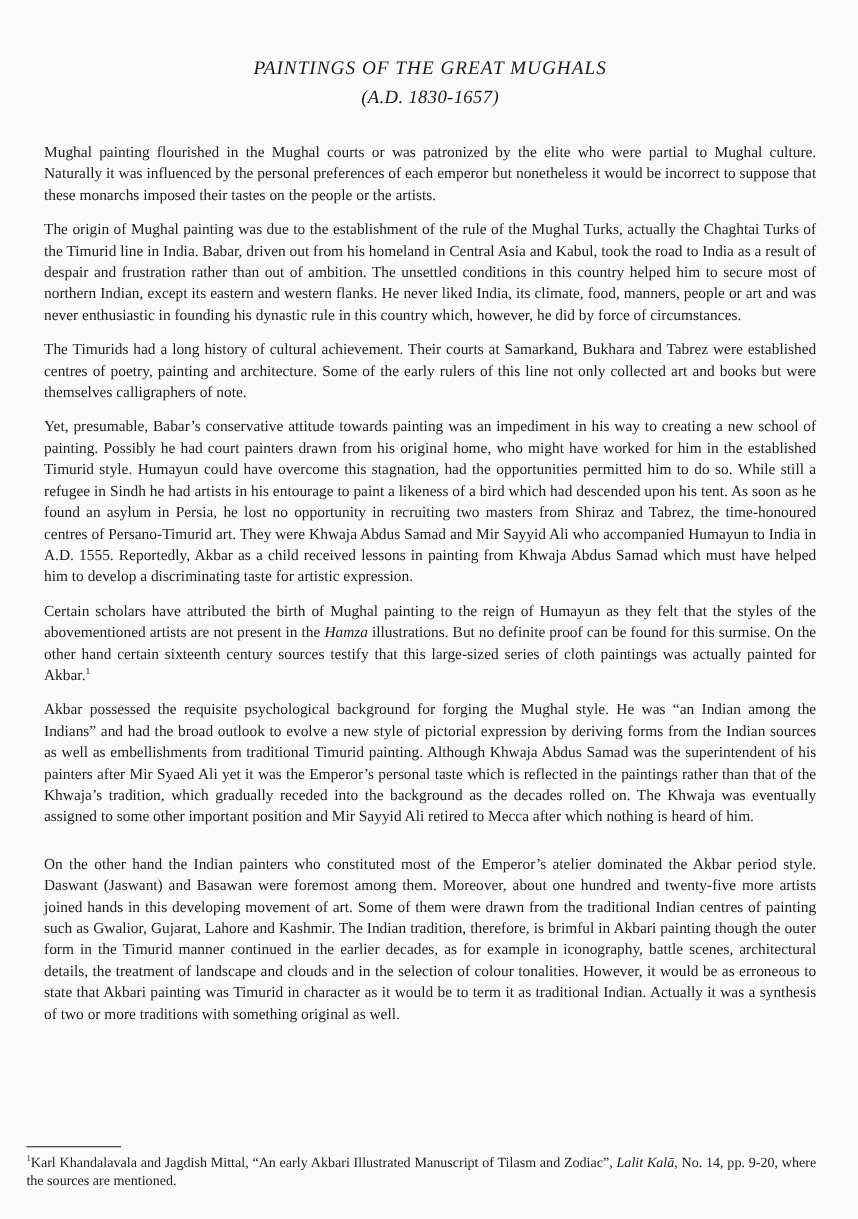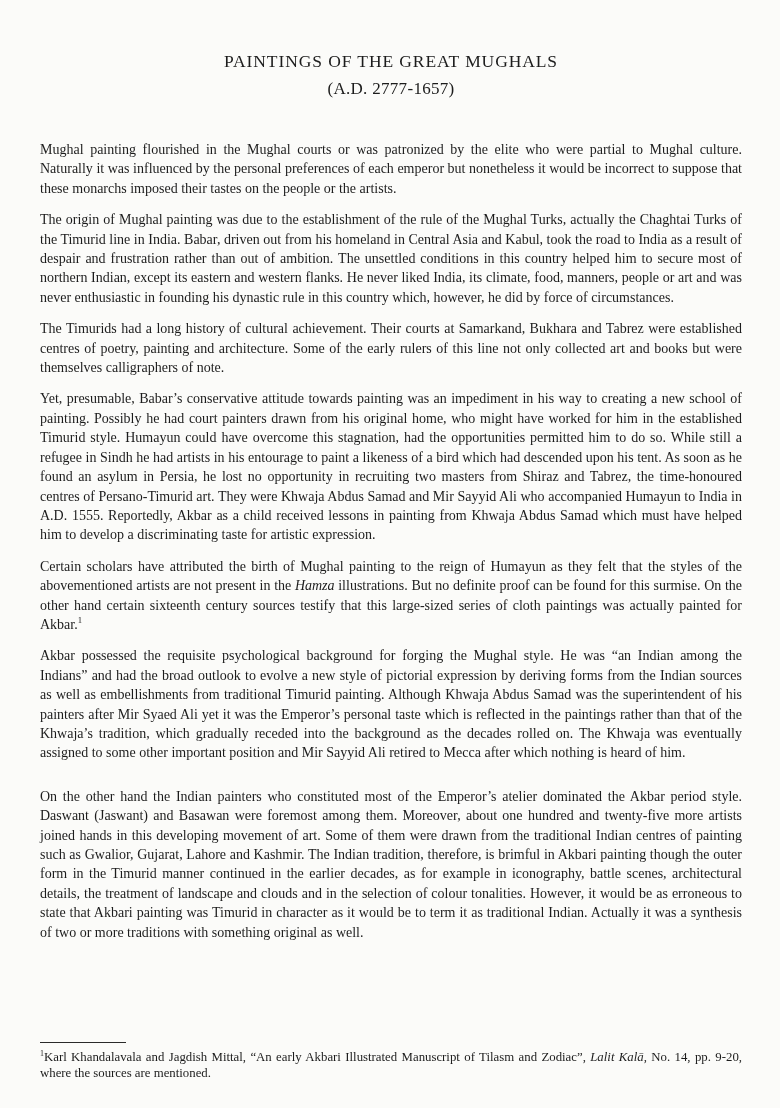--- a/index.html
+++ b/index.html
@@ -10,21 +10,22 @@
     color: #1c1c1c;
     font-family: "Liberation Serif", serif;
     position: relative;
     overflow: hidden;
   }
   .page {
     padding: 50px 38px 0 40px;
   }
   .title-block {
     text-align: center;
-    margin-bottom: 40px;
+    margin-bottom: 30px;
+    font-style: italic;
   }
   .page-title {
     font-size: 17.5px;
     font-weight: normal;
     letter-spacing: 0.9px;
     line-height: 22px;
     margin: 0;
   }
   .page-subtitle {
     font-size: 17px;
@@ -41,21 +42,21 @@
   }
   .body-text .para:last-child { margin-bottom: 0; margin-top: 24px; }
   em { }
   sup {
     font-size: 0.62em;
     line-height: 0;
     vertical-align: super;
   }
   .footnote {
     position: absolute;
-    left: 40px;
+    left: 24px;
     right: 38px;
     bottom: 26px;
   }
   .fn-rule {
     width: 86px;
     height: 0;
     border-top: 1.7px solid #2a2a2a;
     margin: 0 0 6px 0;
   }
   .fn-text {
@@ -64,21 +65,21 @@
     text-align: justify;
   }
 </style>
 </head>
 <body>
 
 <div class="page">
 
   <div class="title-block">
     <h1 class="page-title">PAINTINGS OF THE GREAT MUGHALS</h1>
-    <h2 class="page-subtitle">(A.D. 2777-1657)</h2>
+    <h2 class="page-subtitle">(A.D. 1830-1657)</h2>
   </div>
 
   <div class="body-text">
       <p class="para"><span>Mughal painting flourished in the Mughal courts or was patronized by the elite who were partial to Mughal culture. Naturally it was influenced by the personal preferences of each emperor but nonetheless it would be incorrect to suppose that these monarchs imposed their tastes on the people or the artists.</span></p>
       <p class="para"><span>The origin of Mughal painting was due to the establishment of the rule of the Mughal Turks, actually the Chaghtai Turks of the Timurid line in India. Babar, driven out from his homeland in Central Asia and Kabul, took the road to India as a result of despair and frustration rather than out of ambition. The unsettled conditions in this country helped him to secure most of northern Indian, except its eastern and western flanks. He never liked India, its climate, food, manners, people or art and was never enthusiastic in founding his dynastic rule in this country which, however, he did by force of circumstances.</span></p>
       <p class="para"><span>The Timurids had a long history of cultural achievement. Their courts at Samarkand, Bukhara and Tabrez were established centres of poetry, painting and architecture. Some of the early rulers of this line not only collected art and books but were themselves calligraphers of note.</span></p>
       <p class="para"><span>Yet, presumable, Babar’s conservative attitude towards painting was an impediment in his way to creating a new school of painting. Possibly he had court painters drawn from his original home, who might have worked for him in the established Timurid style. Humayun could have overcome this stagnation, had the opportunities permitted him to do so. While still a refugee in Sindh he had artists in his entourage to paint a likeness of a bird which had descended upon his tent. As soon as he found an asylum in Persia, he lost no opportunity in recruiting two masters from Shiraz and Tabrez, the time-honoured centres of Persano-Timurid art. They were Khwaja Abdus Samad and Mir Sayyid Ali who accompanied Humayun to India in A.D. 1555. Reportedly, Akbar as a child received lessons in painting from Khwaja Abdus Samad which must have helped him to develop a discriminating taste for artistic expression.</span></p>
       <p class="para"><span>Certain scholars have attributed the birth of Mughal painting to the reign of Humayun as they felt that the styles of the abovementioned artists are not present in the </span><em>Hamza</em><span> illustrations. But no definite proof can be found for this surmise. On the other hand certain sixteenth century sources testify that this large-sized series of cloth paintings was actually painted for Akbar.</span><sup>1</sup></p>
       <p class="para"><span>Akbar possessed the requisite psychological background for forging the Mughal style. He was “an Indian among the Indians” and had the broad outlook to evolve a new style of pictorial expression by deriving forms from the Indian sources as well as embellishments from traditional Timurid painting. Although Khwaja Abdus Samad was the superintendent of his painters after Mir Syaed Ali yet it was the Emperor’s personal taste which is reflected in the paintings rather than that of the Khwaja’s tradition, which gradually receded into the background as the decades rolled on. The Khwaja was eventually assigned to some other important position and Mir Sayyid Ali retired to Mecca after which nothing is heard of him.</span></p>
       <p class="para"><span>On the other hand the Indian painters who constituted most of the Emperor’s atelier dominated the Akbar period style. Daswant (Jaswant) and Basawan were foremost among them. Moreover, about one hundred and twenty-five more artists joined hands in this developing movement of art. Some of them were drawn from the traditional Indian centres of painting such as Gwalior, Gujarat, Lahore and Kashmir. The Indian tradition, therefore, is brimful in Akbari painting though the outer form in the Timurid manner continued in the earlier decades, as for example in iconography, battle scenes, architectural details, the treatment of landscape and clouds and in the selection of colour tonalities. However, it would be as erroneous to state that Akbari painting was Timurid in character as it would be to term it as traditional Indian. Actually it was a synthesis of two or more traditions with something original as well.</span></p>

